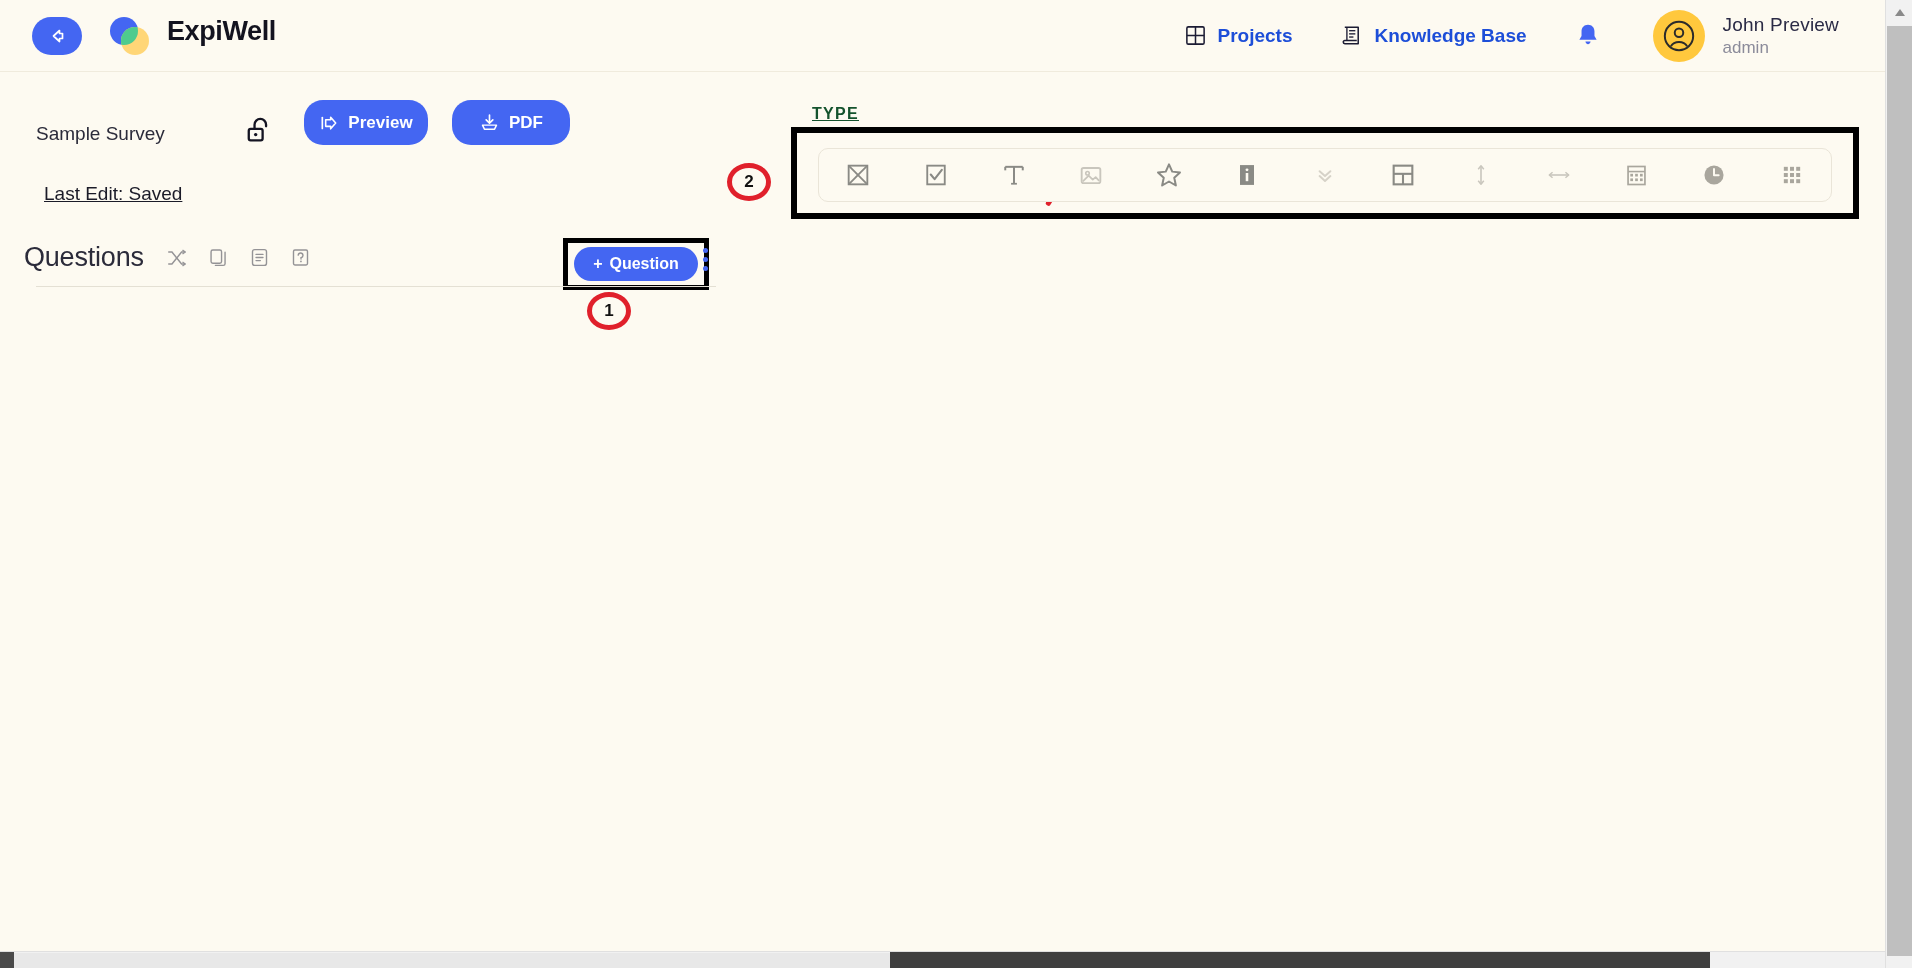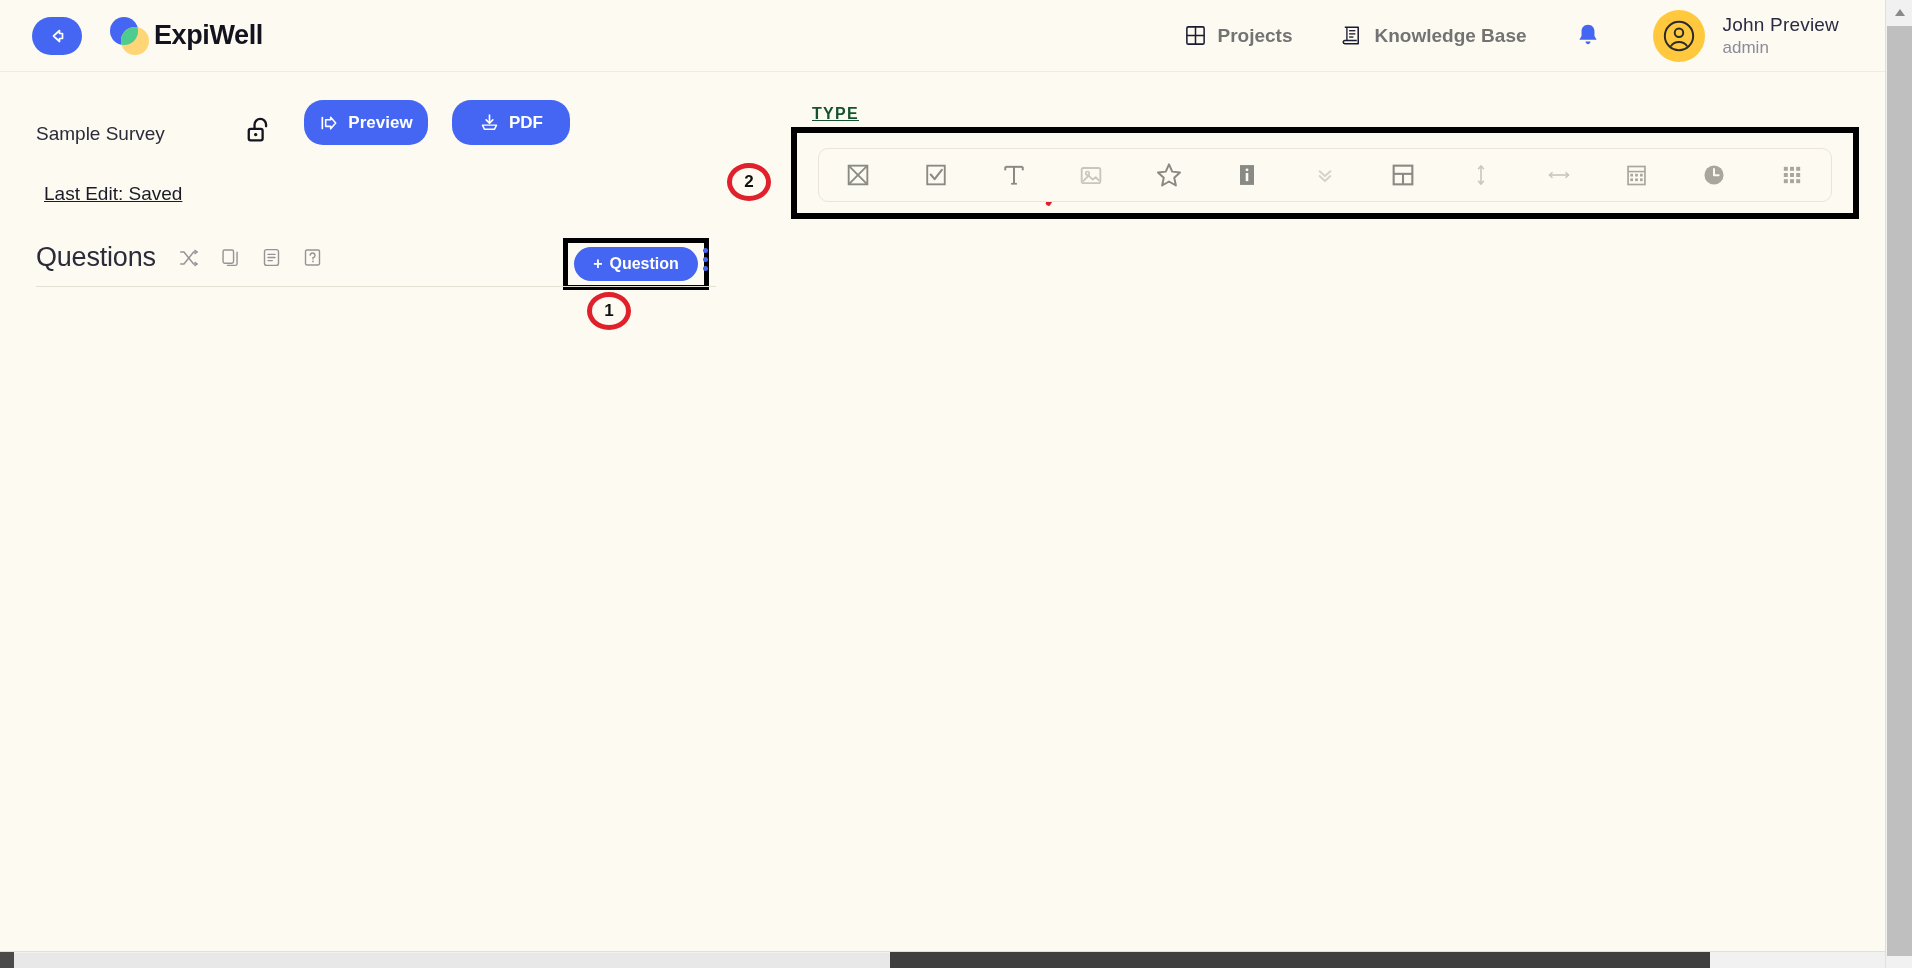--- a/index.html
+++ b/index.html
@@ -38,21 +38,21 @@
     display: flex;
     align-items: center;
     justify-content: center;
     cursor: pointer;
     flex: none;
   }
 
   .brand {
     margin-left: 24px;
     display: flex;
-    align-items: center;
+    gap: 13px;
     cursor: pointer;
   }
   .brand-mark { position: relative; width: 48px; height: 40px; flex: none; }
   .brand-name {
     font-size: 27px;
     font-weight: bold;
     letter-spacing: -0.4px;
     color: #13131f;
   }
 
@@ -61,21 +61,21 @@
     display: flex;
     align-items: center;
   }
 
   .nav-link {
     display: flex;
     align-items: center;
     gap: 11px;
     font-size: 19px;
     font-weight: bold;
-    color: #737373;
+    color: #1d4ed8;
     cursor: pointer;
     margin-right: 48px;
   }
 
   .bell-btn {
     cursor: pointer;
     margin-right: 52px;
     display: flex;
     align-items: center;
   }
@@ -139,21 +139,21 @@
     left: 44px;
     top: 183px;
     font-size: 19px;
     color: #1b1b28;
     text-decoration: underline;
     cursor: pointer;
   }
 
   .questions-row {
     position: absolute;
-    left: 36px;
+    left: 24px;
     top: 242px;
     display: flex;
     align-items: center;
     gap: 20px;
   }
   .questions-label {
     font-size: 27px;
     color: #2b2b3a;
     letter-spacing: -0.2px;
     margin-right: 2px;

